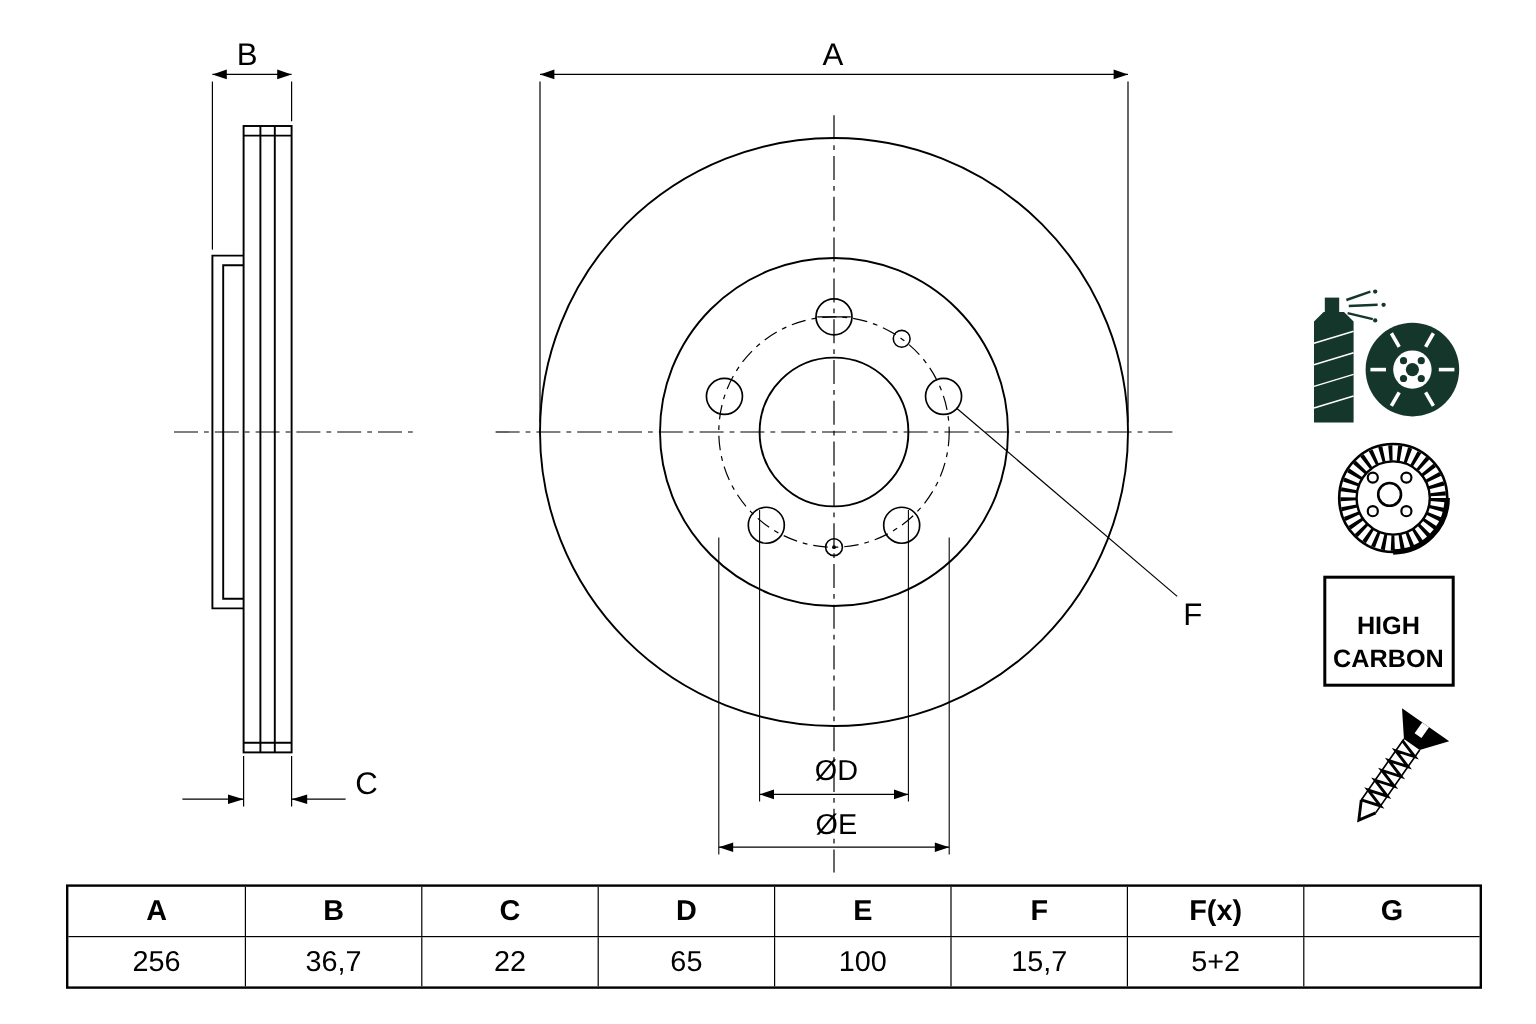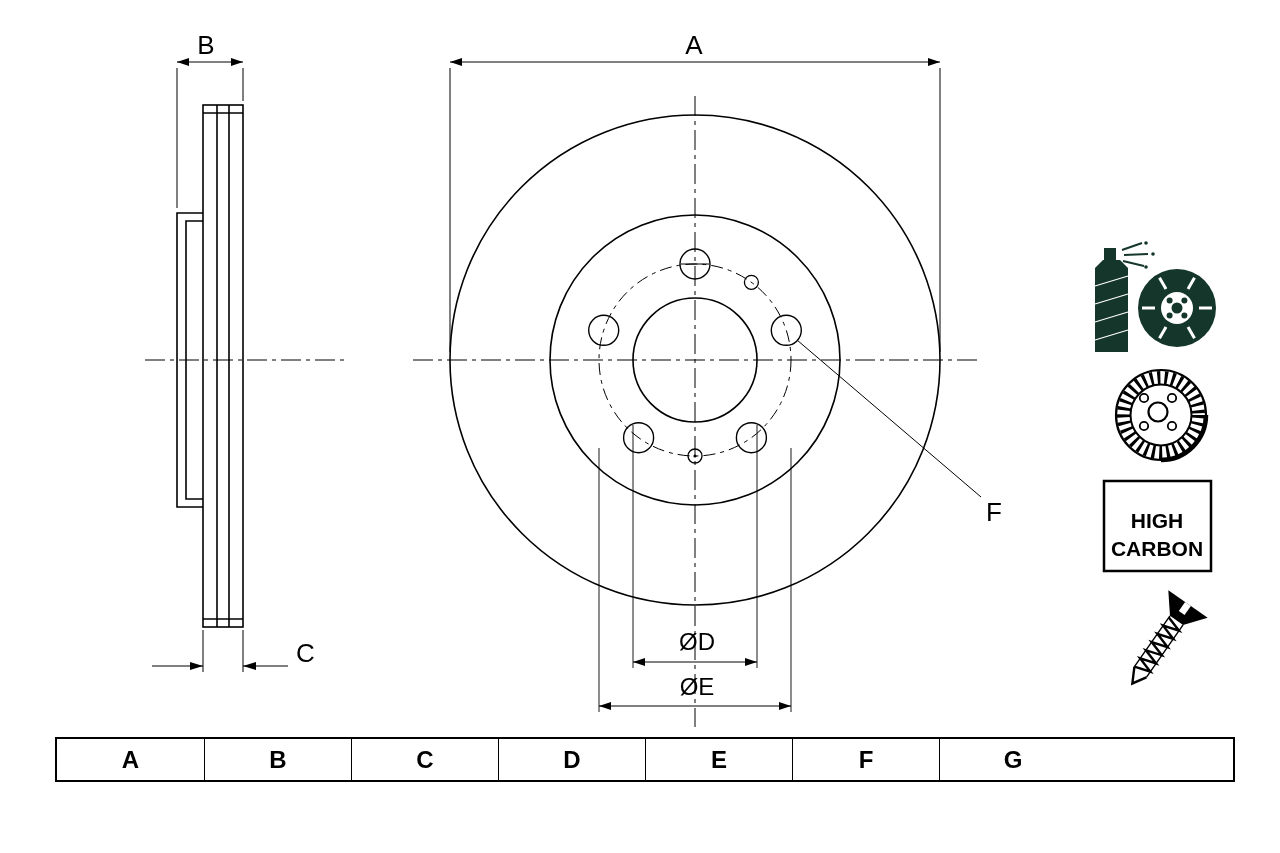--- a/index.html
+++ b/index.html
@@ -191,17 +191,28 @@
   </svg>
 
   <div class="spec-table">
     <div class="spec-row header">
       <div class="spec-cell">A</div>
       <div class="spec-cell">B</div>
       <div class="spec-cell">C</div>
       <div class="spec-cell">D</div>
       <div class="spec-cell">E</div>
       <div class="spec-cell">F</div>
+      <div class="spec-cell">F(x)</div>
       <div class="spec-cell">G</div>
     </div>
+    <div class="spec-row">
+      <div class="spec-cell">256</div>
+      <div class="spec-cell">36,7</div>
+      <div class="spec-cell">22</div>
+      <div class="spec-cell">65</div>
+      <div class="spec-cell">100</div>
+      <div class="spec-cell">15,7</div>
+      <div class="spec-cell">5+2</div>
+      <div class="spec-cell"></div>
+    </div>
   </div>
 
 </div>
 
 </body></html>

